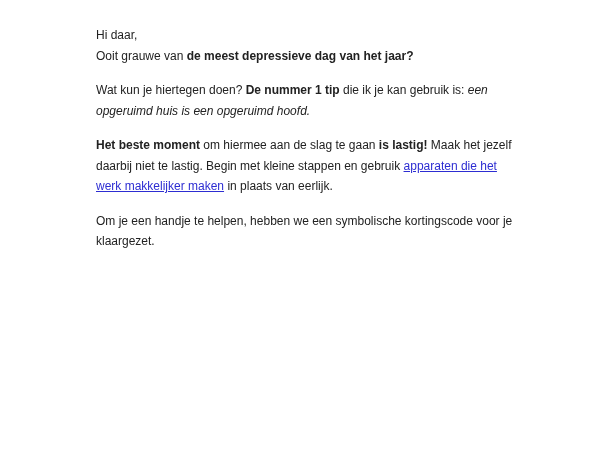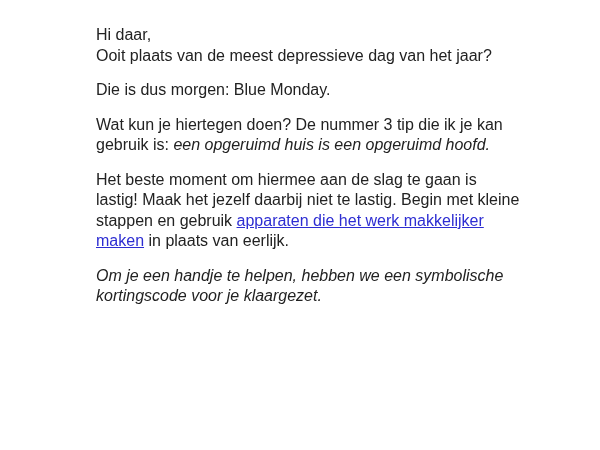--- a/index.html
+++ b/index.html
@@ -11,47 +11,45 @@
     height: 450px;
     background: var(--page-bg, #ffffff);
     overflow: hidden;
     font-family: "Liberation Sans", sans-serif;
   }
   .email-body {
     box-sizing: content-box;
     width: 426px;
     margin-left: 96px;
     padding-top: 25px;
-    font-size: 16px;
+    font-size: 12px;
     line-height: 20.5px;
     color: var(--text-color, #222222);
     -webkit-font-smoothing: antialiased;
   }
   .para {
     margin: 0 0 14px 0;
     padding: 0;
   }
   .para:last-child {
     margin-bottom: 0;
-    font-style: italic;
   }
   .para strong {
-    font-weight: normal;
+    font-weight: bold;
   }
   .para em {
     font-style: italic;
   }
   .inline-link {
     color: var(--link-color, #2d2dd2);
     text-decoration: underline;
     cursor: pointer;
   }
 </style>
 </head>
 <body>
 
 <div class="email-body">
-    <p class="para"><span>Hi daar,</span><br><span>Ooit plaats van </span><strong>de meest depressieve dag van het jaar?</strong></p>
-    <p class="para"><span>Die is dus morgen: </span><strong>Blue Monday.</strong></p>
-    <p class="para"><span>Wat kun je hiertegen doen? </span><strong>De nummer 3 tip</strong><span> die ik je kan gebruik is: </span><em>een opgeruimd huis is een opgeruimd hoofd.</em></p>
+    <p class="para"><span>Hi daar,</span><br><span>Ooit grauwe van </span><strong>de meest depressieve dag van het jaar?</strong></p>
+    <p class="para"><span>Wat kun je hiertegen doen? </span><strong>De nummer 1 tip</strong><span> die ik je kan gebruik is: </span><em>een opgeruimd huis is een opgeruimd hoofd.</em></p>
     <p class="para"><strong>Het beste moment</strong><span> om hiermee aan de slag te gaan </span><strong>is lastig!</strong><span> Maak het jezelf daarbij niet te lastig. Begin met kleine stappen en gebruik </span><a href="#" class="inline-link">apparaten die het werk makkelijker maken</a><span> in plaats van eerlijk.</span></p>
     <p class="para"><span>Om je een handje te helpen, hebben we een symbolische kortingscode voor je klaargezet.</span></p>
   </div>
 
 </body></html>

